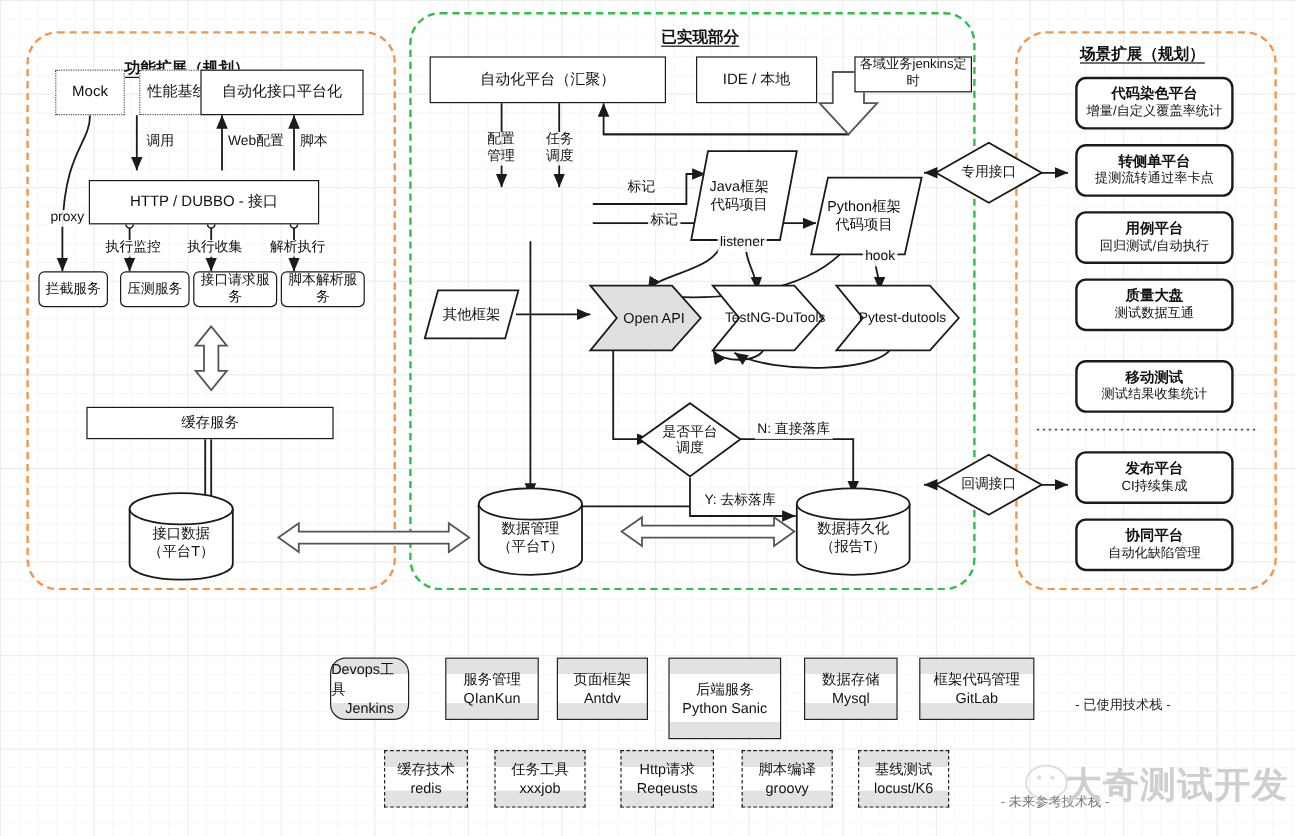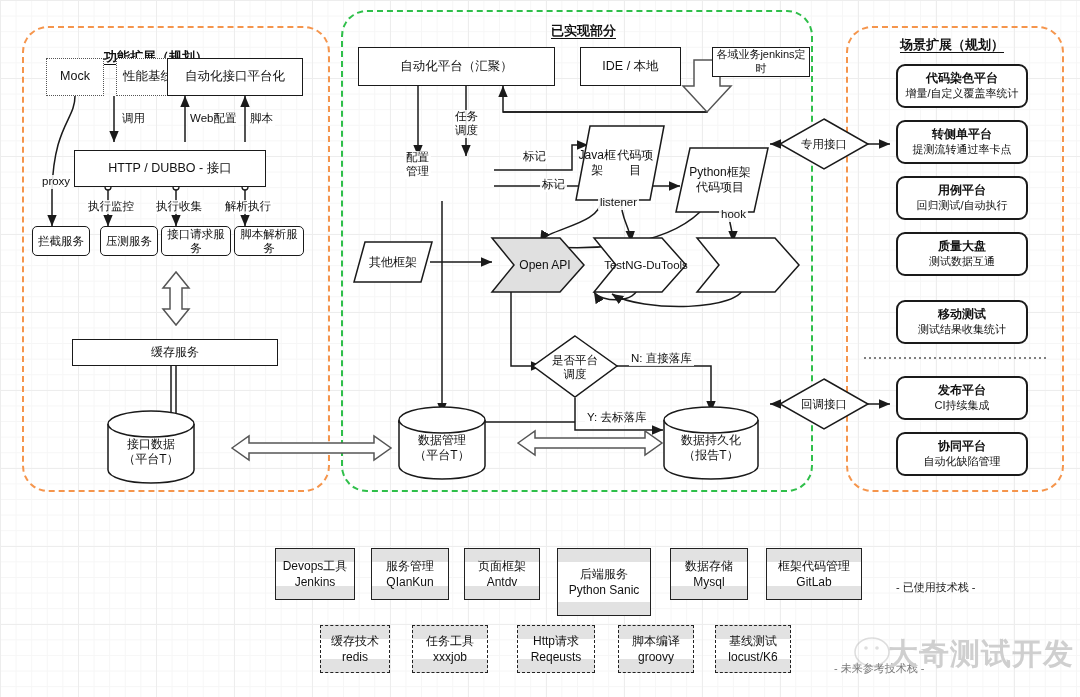--- a/index.html
+++ b/index.html
@@ -238,54 +238,57 @@
   <div class="node rect" style="left:358px;top:47px;width:197px;height:39px;font-size:12.5px;">
     <span>自动化平台（汇聚）</span>
   </div>
   <div class="node rect" style="left:580px;top:47px;width:101px;height:39px;font-size:12.5px;">
     <span>IDE / 本地</span>
   </div>
   <div class="node rect" style="left:712px;top:47px;width:98px;height:30px;font-size:11px;">
     <span>各域业务jenkins定时</span>
   </div>
 
-  <div class="shapetext" style="left:578px;top:128px;width:76px;height:70px;align-items:center;">
+  <div class="shapetext" style="left:578px;top:128px;width:76px;height:70px;flex-direction:column;align-items:center;">
     <span>Java框架</span>
     <span>代码项目</span>
   </div>
   <div class="shapetext" style="left:680px;top:150px;width:80px;height:60px;flex-direction:column;">
     <span>Python框架</span>
     <span>代码项目</span>
   </div>
   <div class="shapetext" style="left:358px;top:242px;width:70px;height:40px;">
     <span>其他框架</span>
   </div>
 
   <div class="shapetext" style="left:505px;top:238px;width:80px;height:54px;">
     <span>Open API</span>
   </div>
   <div class="shapetext" style="left:604px;top:238px;width:84px;height:54px;font-size:11.5px;">
     <span>TestNG-DuTools</span>
   </div>
+  <div class="shapetext" style="left:709px;top:238px;width:86px;height:54px;font-size:11.5px;">
+    <span>Pytest-dutools</span>
+  </div>
 
   <div class="shapetext" style="left:540px;top:348px;width:70px;height:38px;flex-direction:column;font-size:11.5px;">
     <span>是否平台</span>
     <span>调度</span>
   </div>
 
   <div class="shapetext" style="left:399px;top:428px;width:86px;height:40px;flex-direction:column;">
     <span>数据管理</span>
     <span>（平台T）</span>
   </div>
   <div class="shapetext" style="left:664px;top:428px;width:94px;height:40px;flex-direction:column;">
     <span>数据持久化</span>
     <span>（报告T）</span>
   </div>
 
-  <div class="edge-label" style="left:404px;top:110px;white-space:pre-line;margin-top:41px;">配置
+  <div class="edge-label" style="left:404px;top:110px;white-space:pre-line;">配置
 管理</div>
   <div class="edge-label" style="left:453px;top:110px;white-space:pre-line;">任务
 调度</div>
   <div class="edge-label" style="left:521px;top:150px;">标记</div>
   <div class="edge-label" style="left:540px;top:178px;">标记</div>
   <div class="edge-label" style="left:598px;top:196px;">listener</div>
   <div class="edge-label" style="left:719px;top:208px;">hook</div>
   <div class="edge-label" style="left:629px;top:352px;">N: 直接落库</div>
   <div class="edge-label" style="left:585px;top:411px;">Y: 去标落库</div>
 
@@ -318,21 +321,21 @@
   </div>
   <div class="node rnd" style="left:896px;top:376px;width:132px;height:44px;">
     <span class="t1">发布平台</span>
     <span class="t2">CI持续集成</span>
   </div>
   <div class="node rnd" style="left:896px;top:432px;width:132px;height:44px;">
     <span class="t1">协同平台</span>
     <span class="t2">自动化缺陷管理</span>
   </div>
 
-  <div class="stackbox" style="left:275px;top:548px;width:80px;height:52px;">
+  <div class="stackbox" style="left:275px;top:548px;width:66px;height:52px;border-radius:13px;">
     <span>Devops工具</span>
     <span>Jenkins</span>
   </div>
   <div class="stackbox" style="left:371px;top:548px;width:78px;height:52px;">
     <span>服务管理</span>
     <span>QIanKun</span>
   </div>
   <div class="stackbox" style="left:464px;top:548px;width:76px;height:52px;">
     <span>页面框架</span>
     <span>Antdv</span>

